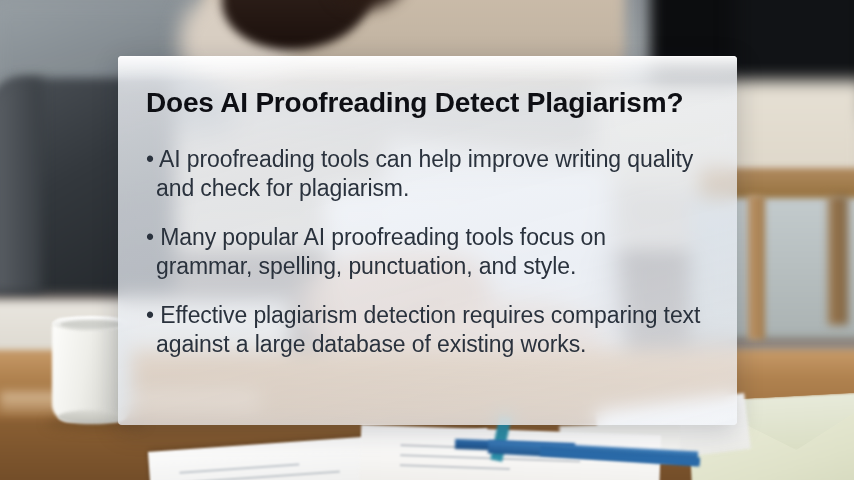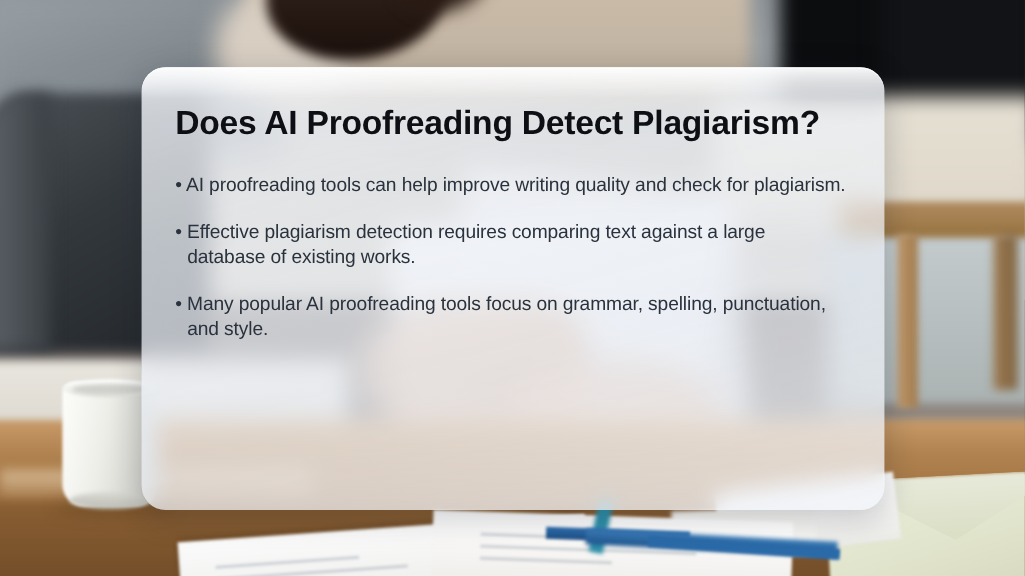--- a/index.html
+++ b/index.html
@@ -217,21 +217,21 @@
   }
   .blue-stack {
     position:absolute; left:548px; top:448px; width:100px; height:26px;
     background:repeating-linear-gradient(180deg,#2b63a0 0 5px,#7fa8d0 5px 8px,#1d4e86 8px 13px);
     transform:rotate(-6deg); filter:blur(1.5px);
   }
 
   
   #card {
     position:absolute; left:118px; top:56px; width:619px; height:369px;
-    border-radius:20px;
+    border-radius:4px;
     background:linear-gradient(165deg,
        rgba(246,248,252,.80) 0%,
        rgba(239,243,249,.74) 28%,
        rgba(233,238,246,.72) 62%,
        rgba(240,243,248,.78) 100%);
     backdrop-filter:blur(9px) saturate(120%);
     -webkit-backdrop-filter:blur(9px) saturate(120%);
     box-shadow:0 6px 26px rgba(20,25,35,.22), inset 0 1px 0 rgba(255,255,255,.75);
     overflow:hidden;
   }
@@ -242,21 +242,21 @@
   }
   .card-inner {
     position:relative; padding:32px 30px 0 28px;
   }
   #title {
     font-size:28px; font-weight:bold; color:#0e0f14;
     letter-spacing:-.2px; line-height:1.1;
     margin-bottom:26px;
   }
   .bullet {
-    font-size:16px; line-height:1.28; color:#2a323d;
+    font-size:23px; line-height:1.28; color:#2a323d;
     margin-bottom:19px; letter-spacing:-.1px;
     text-indent:-10px; padding-left:10px;
   }
   .bullet:last-child { margin-bottom:0; }
 </style>
 </head>
 <body>
 
 <div id="scene">
   <div class="bg-room"></div>
@@ -313,16 +313,16 @@
   <div class="doc-blue2"></div>
   <div class="doc-blue3"></div>
 </div>
 
 <div id="card">
   <div class="card-sheen"></div>
   <div class="card-inner">
     <div id="title">Does AI Proofreading Detect Plagiarism?</div>
 
     <div class="bullet">• AI proofreading tools can help improve writing quality and check for plagiarism.</div>
+    <div class="bullet">• Many popular AI proofreading tools focus on grammar, spelling, punctuation, and style.</div>
     <div class="bullet">• Effective plagiarism detection requires comparing text against a large database of existing works.</div>
-    <div class="bullet">• Many popular AI proofreading tools focus on grammar, spelling, punctuation, and style.</div>
   </div>
 </div>
 
 </body></html>

